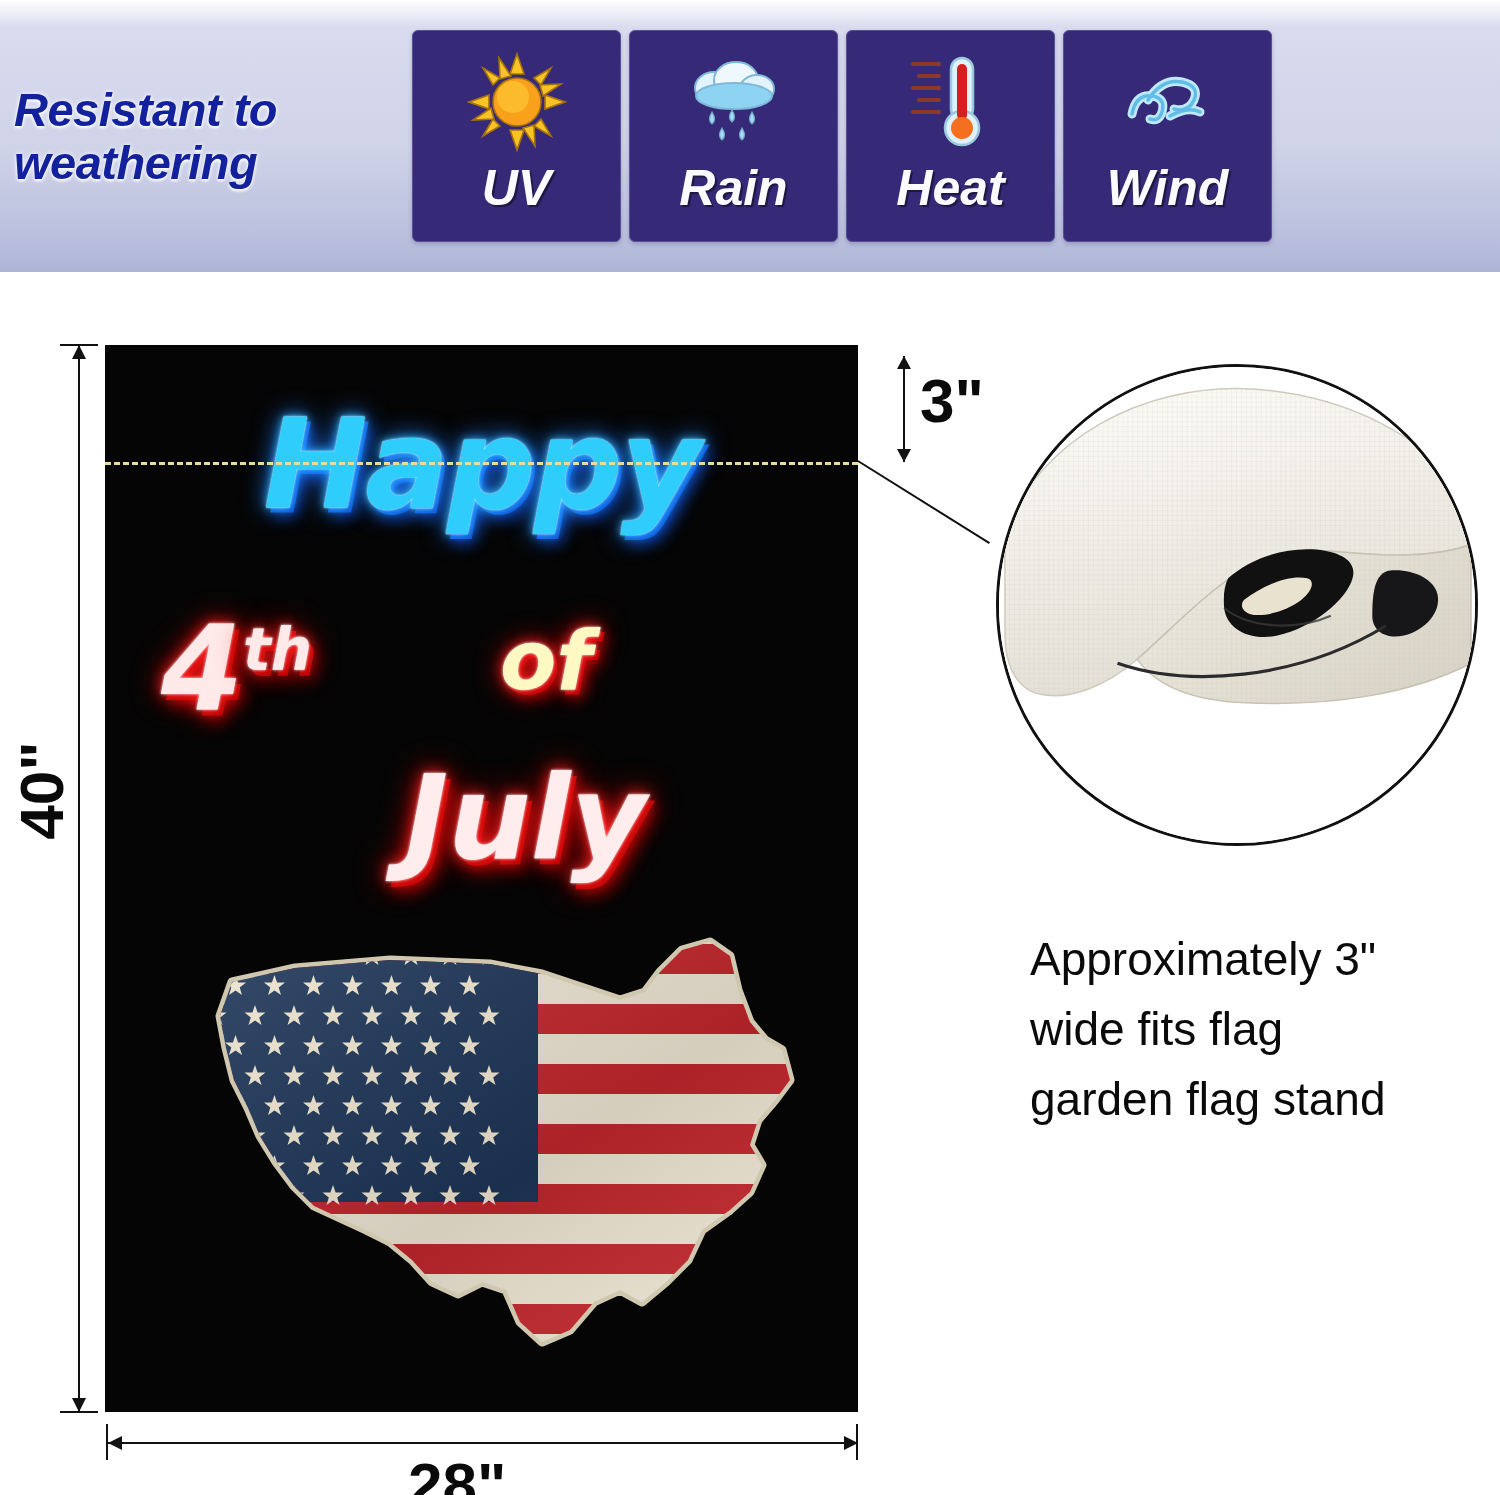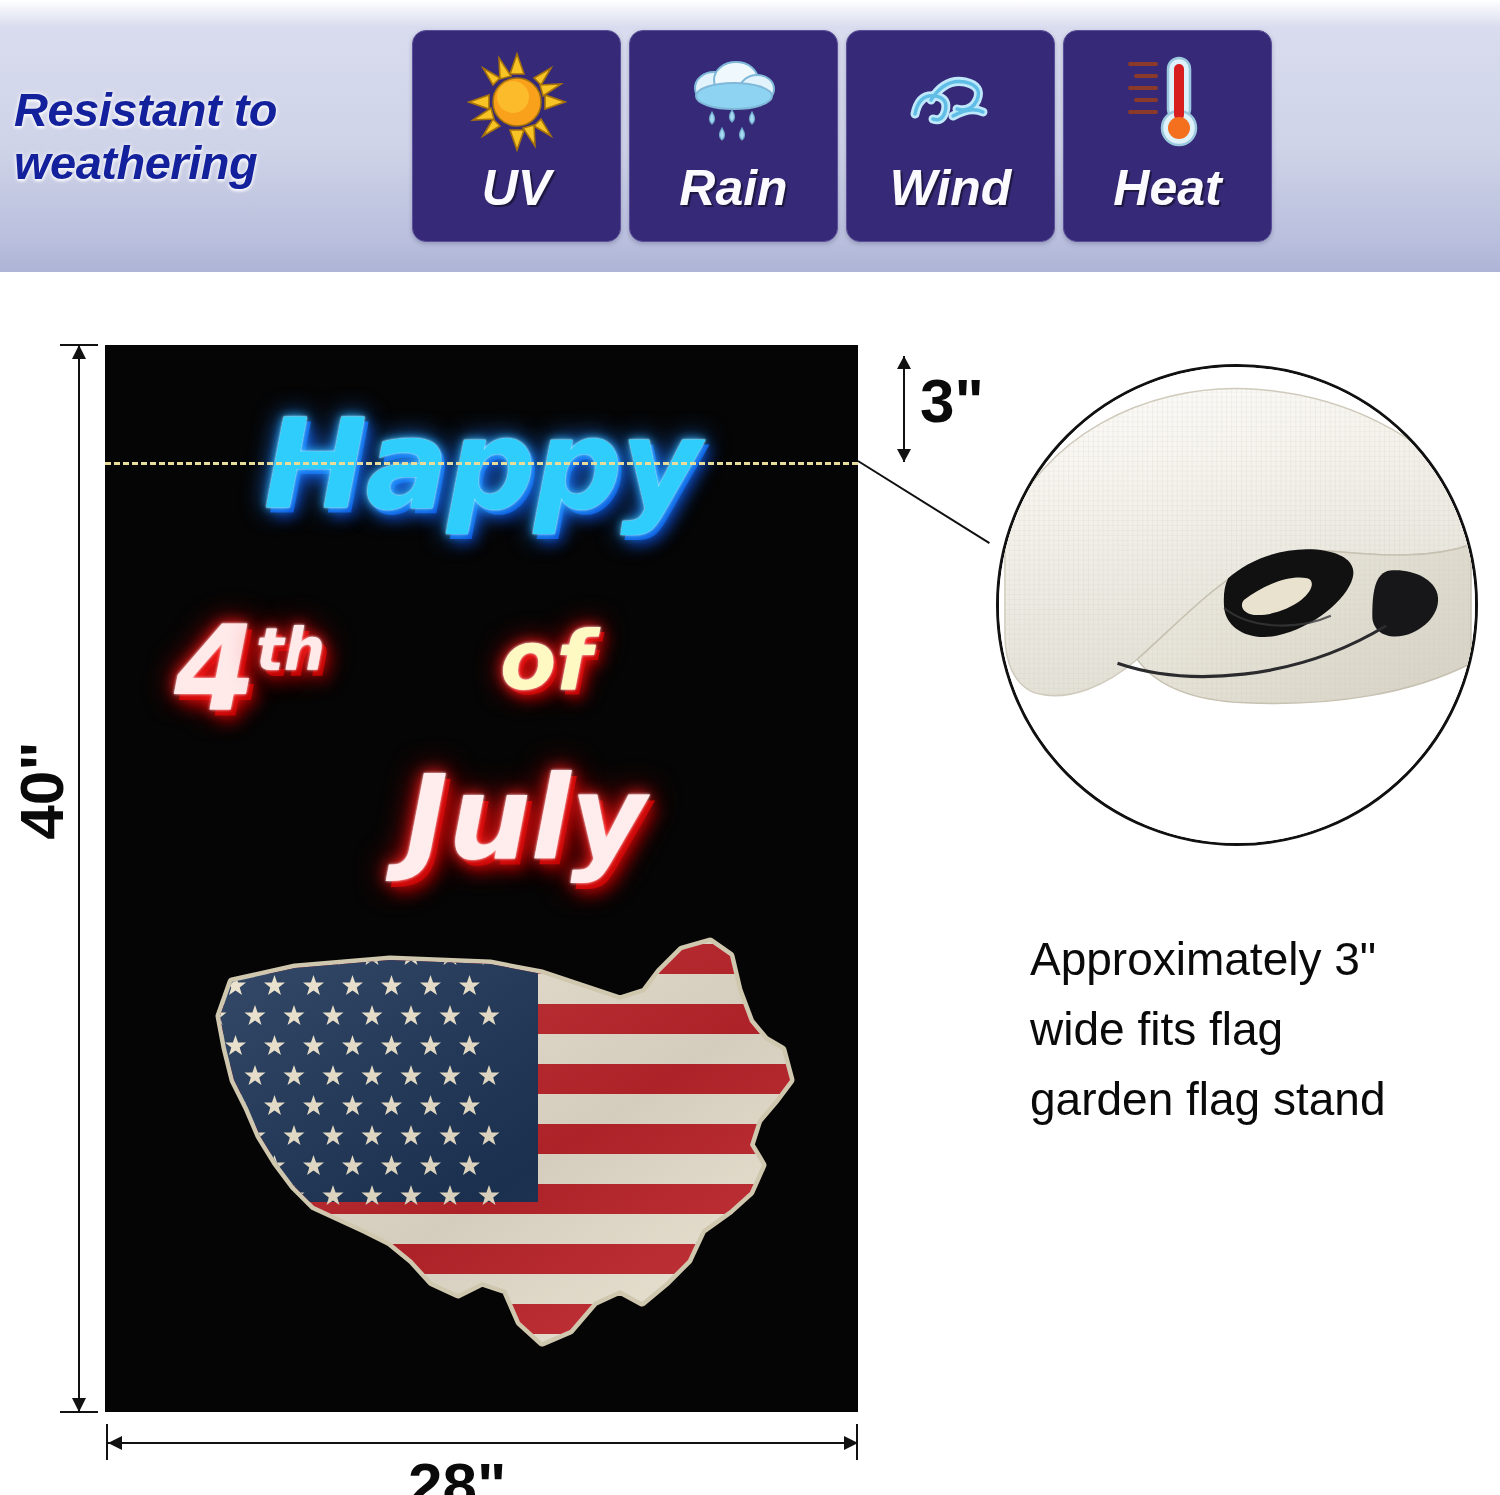--- a/index.html
+++ b/index.html
@@ -24,21 +24,21 @@
     text-shadow:0 0 5px rgba(255,255,255,.95), 0 2px 3px rgba(255,255,255,.9);
     letter-spacing:-.5px;
   }
   .badge-row{
     position:absolute; left:412px; top:30px;
     display:flex; gap:8px; height:212px;
   }
   .badge{
     width:209px; height:212px;
     background:#362a78;
-    border-radius:14px;
+    border-radius:6px;
     border:1px solid #5a4f99;
     display:flex; flex-direction:column;
     align-items:center; justify-content:flex-start;
     padding-top:12px;
     box-shadow:0 2px 4px rgba(80,80,120,.35);
   }
   .badge-icon{
     height:118px; display:flex; align-items:center; justify-content:center;
     font-size:98px; line-height:1;
   }
@@ -77,21 +77,20 @@
     font-size:118px; font-weight:bold; font-style:italic;
     font-family:"DejaVu Sans", sans-serif;
     color:#ffe9e9;
     text-shadow:
        0 0 3px #fff,
        0 0 14px #ff2a2a,
        0 0 30px #d40000,
        5px 6px 0 #b80000,
        8px 11px 16px rgba(180,0,0,.8);
     white-space:nowrap;
-    margin-left:13px;
   }
   .neon-4th .sup{ font-size:58px; vertical-align:super; }
   .neon-of{
     position:absolute; left:395px; top:268px;
     font-size:82px; font-weight:bold; font-style:italic;
     font-family:"DejaVu Sans", sans-serif;
     color:#fef9c3;
     text-shadow:0 0 3px #fff,0 0 13px #ff2a2a,0 0 28px #d40000,4px 5px 0 #b80000,7px 9px 14px rgba(180,0,0,.8);
   }
   .neon-july{
@@ -234,52 +233,52 @@
             <path d="M58 76 q5 8 0 12 q-5 -4 0 -12Z"></path>
           </g>
         </svg>
       </div>
       <div class="badge-label">Rain</div>
     </div>
 
     <div class="badge">
       <div class="badge-icon">
         <svg class="ico" viewBox="0 0 100 100">
-          <g fill="none" stroke="#bfe8fa" stroke-width="9" stroke-linecap="round">
-            <path d="M14 62 q4 -20 20 -18 q14 2 10 16 q-3 10 -12 7"></path>
-            <path d="M30 48 q14 -22 34 -18 q18 4 12 18 q-6 13 -20 9"></path>
-            <path d="M52 64 q18 -10 30 -4"></path>
-          </g>
-          <g fill="none" stroke="#5fbde6" stroke-width="3.5" stroke-linecap="round">
-            <path d="M14 62 q4 -20 20 -18 q14 2 10 16 q-3 10 -12 7"></path>
-            <path d="M30 48 q14 -22 34 -18 q18 4 12 18 q-6 13 -20 9"></path>
-            <path d="M52 64 q18 -10 30 -4"></path>
-          </g>
-        </svg>
-      </div>
-      <div class="badge-label">Wind</div>
-    </div>
-
-    <div class="badge">
-      <div class="badge-icon">
-        <svg class="ico" viewBox="0 0 100 100">
           <g stroke="#8b3a2a" stroke-width="4" stroke-linecap="round">
             <line x1="12" y1="12" x2="38" y2="12"></line>
               <line x1="18" y1="24" x2="38" y2="24"></line>
             <line x1="12" y1="36" x2="38" y2="36"></line>
               <line x1="18" y1="48" x2="38" y2="48"></line>
             <line x1="12" y1="60" x2="38" y2="60"></line>
           </g>
           <rect x="50" y="6" width="22" height="62" rx="11" fill="#ddf2fb" stroke="#9cc8dd" stroke-width="2.5"></rect>
           <circle cx="61" cy="76" r="17" fill="#ddf2fb" stroke="#9cc8dd" stroke-width="2.5"></circle>
           <rect x="56" y="12" width="10" height="56" rx="5" fill="#d81f1f"></rect>
           <circle cx="61" cy="76" r="11" fill="#f4701f"></circle>
         </svg>
       </div>
       <div class="badge-label">Heat</div>
+    </div>
+
+    <div class="badge">
+      <div class="badge-icon">
+        <svg class="ico" viewBox="0 0 100 100">
+          <g fill="none" stroke="#bfe8fa" stroke-width="9" stroke-linecap="round">
+            <path d="M14 62 q4 -20 20 -18 q14 2 10 16 q-3 10 -12 7"></path>
+            <path d="M30 48 q14 -22 34 -18 q18 4 12 18 q-6 13 -20 9"></path>
+            <path d="M52 64 q18 -10 30 -4"></path>
+          </g>
+          <g fill="none" stroke="#5fbde6" stroke-width="3.5" stroke-linecap="round">
+            <path d="M14 62 q4 -20 20 -18 q14 2 10 16 q-3 10 -12 7"></path>
+            <path d="M30 48 q14 -22 34 -18 q18 4 12 18 q-6 13 -20 9"></path>
+            <path d="M52 64 q18 -10 30 -4"></path>
+          </g>
+        </svg>
+      </div>
+      <div class="badge-label">Wind</div>
     </div>
 
 
   </div>
 </div>
 
 <div class="flag-panel">
 
   <div class="neon-happy">Happy</div>
 

